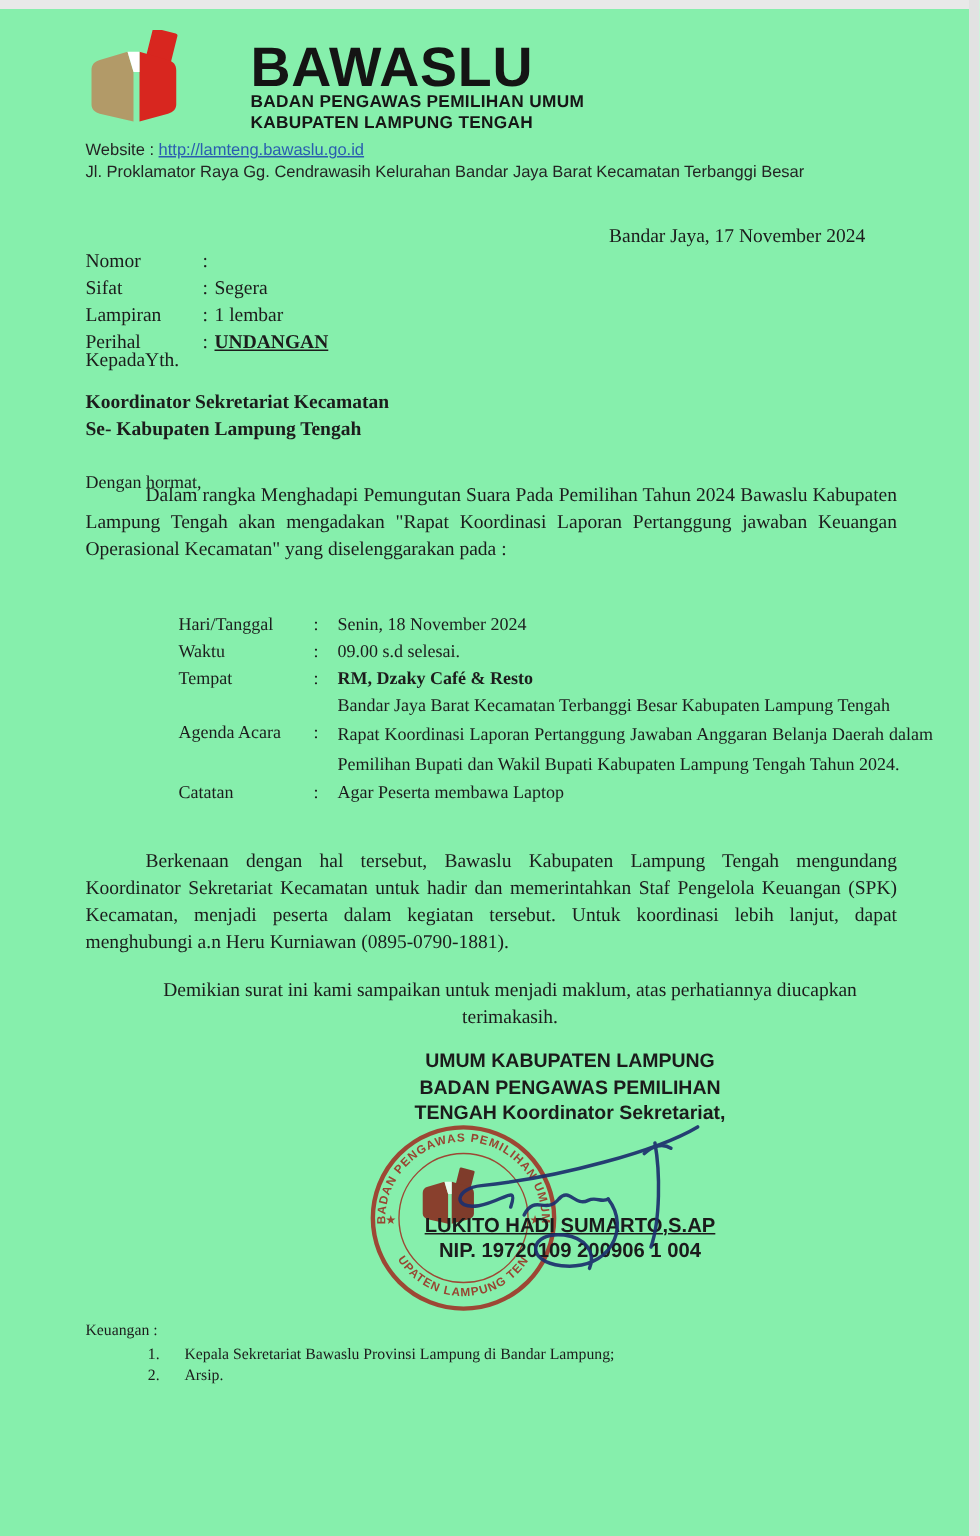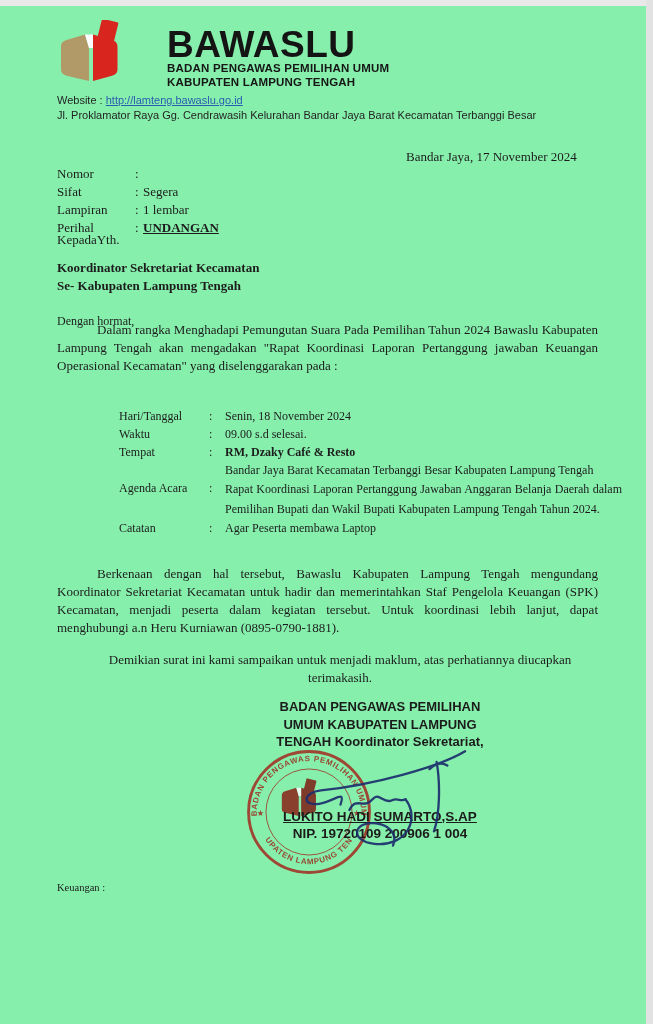--- a/index.html
+++ b/index.html
@@ -189,24 +189,28 @@
     <g fill="none" stroke="#1c2f6e" stroke-width="2.6" stroke-linecap="round">
       <path d="M190,18 C160,36 86,56 28,62 C8,64 6,80 26,77 C44,74 56,60 50,78"></path>
       <path d="M60,84 C68,68 76,84 86,72 C94,63 98,78 108,73 C114,70 118,75 123,72"></path>
       <path d="M158,30 C162,52 162,88 155,108"></path>
       <path d="M150,38 C156,32 164,30 170,34"></path>
       <path d="M123,72 C140,94 124,126 88,122 C60,119 64,96 90,99 C106,101 114,112 109,124"></path>
     </g>
   </svg>
 
   <div class="sig-block">
+    <div>UMUM KABUPATEN LAMPUNG</div>
     <div>BADAN PENGAWAS PEMILIHAN</div>
-    <div>UMUM KABUPATEN LAMPUNG</div>
     <div>TENGAH Koordinator Sekretariat,</div>
     <div class="sig-spacer"></div>
     <div class="sig-name">LUKITO HADI SUMARTO,S.AP</div>
     <div class="sig-nip">NIP. 19720109 200906 1 004</div>
   </div>
 
   <div class="cc">
     <div>Keuangan :</div>
+    <ol>
+      <li>Kepala Sekretariat Bawaslu Provinsi Lampung di Bandar Lampung;</li>
+      <li>Arsip.</li>
+    </ol>
   </div>
 </div>
 
 </body></html>

